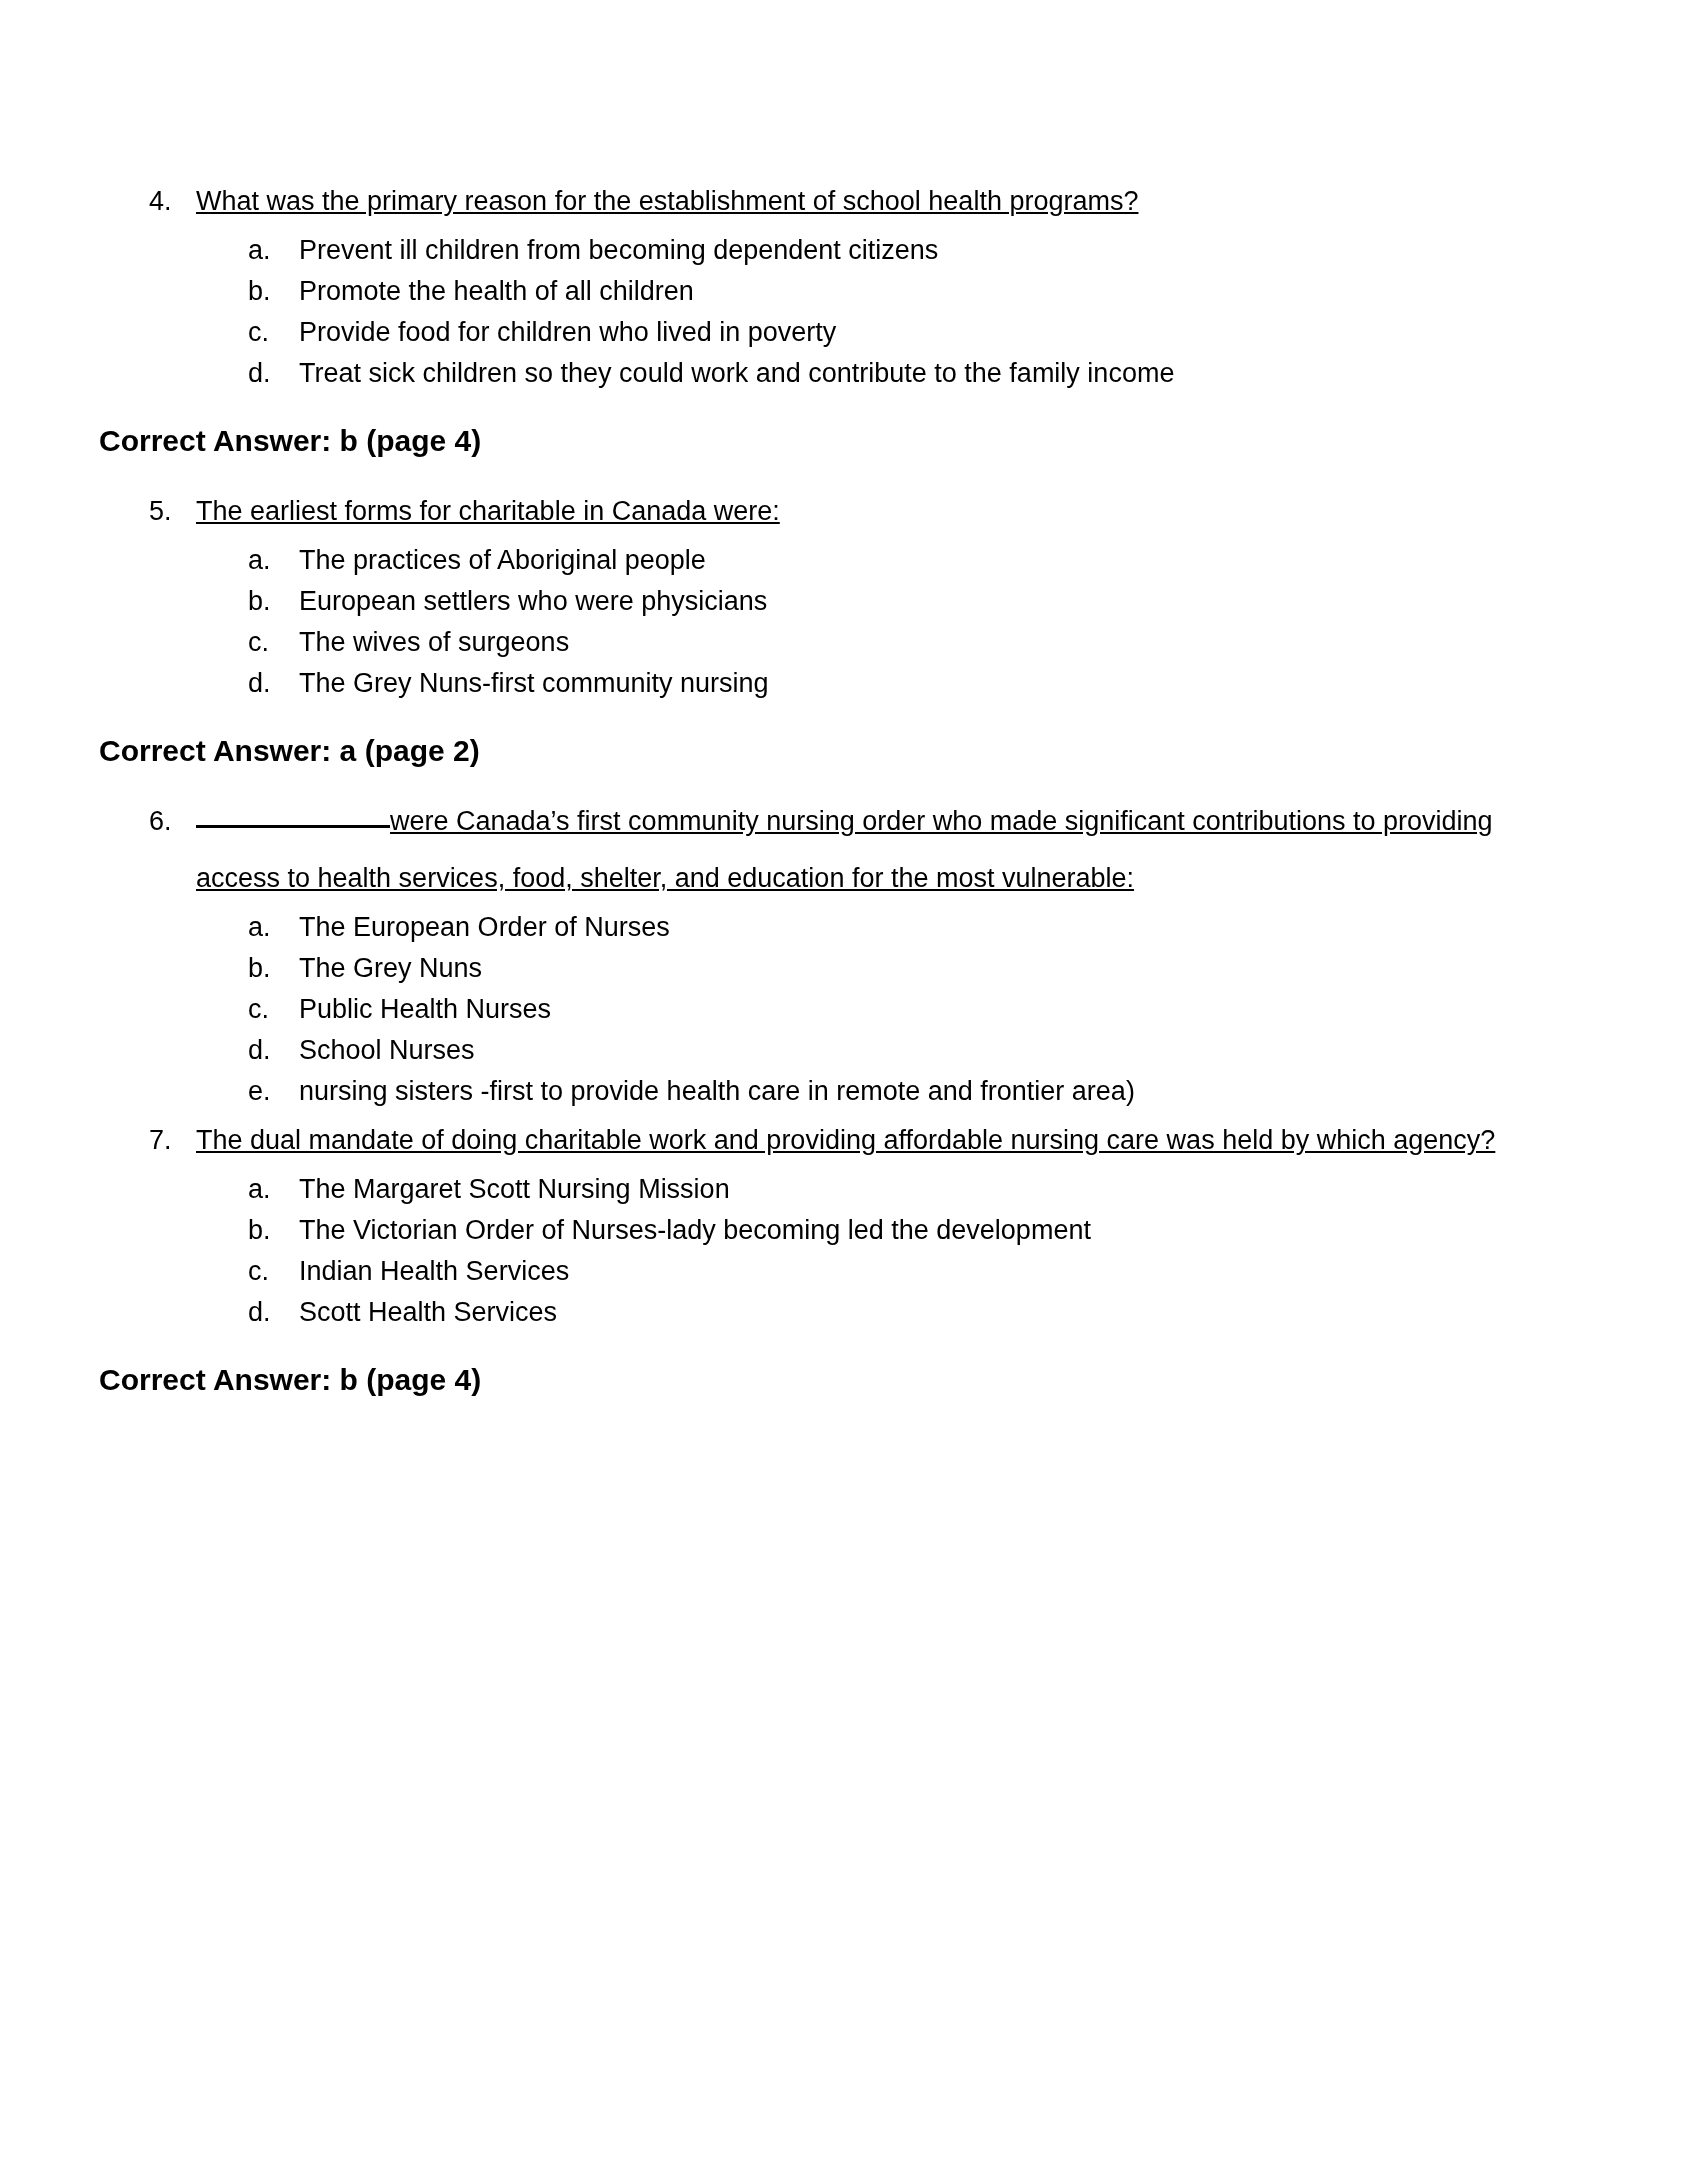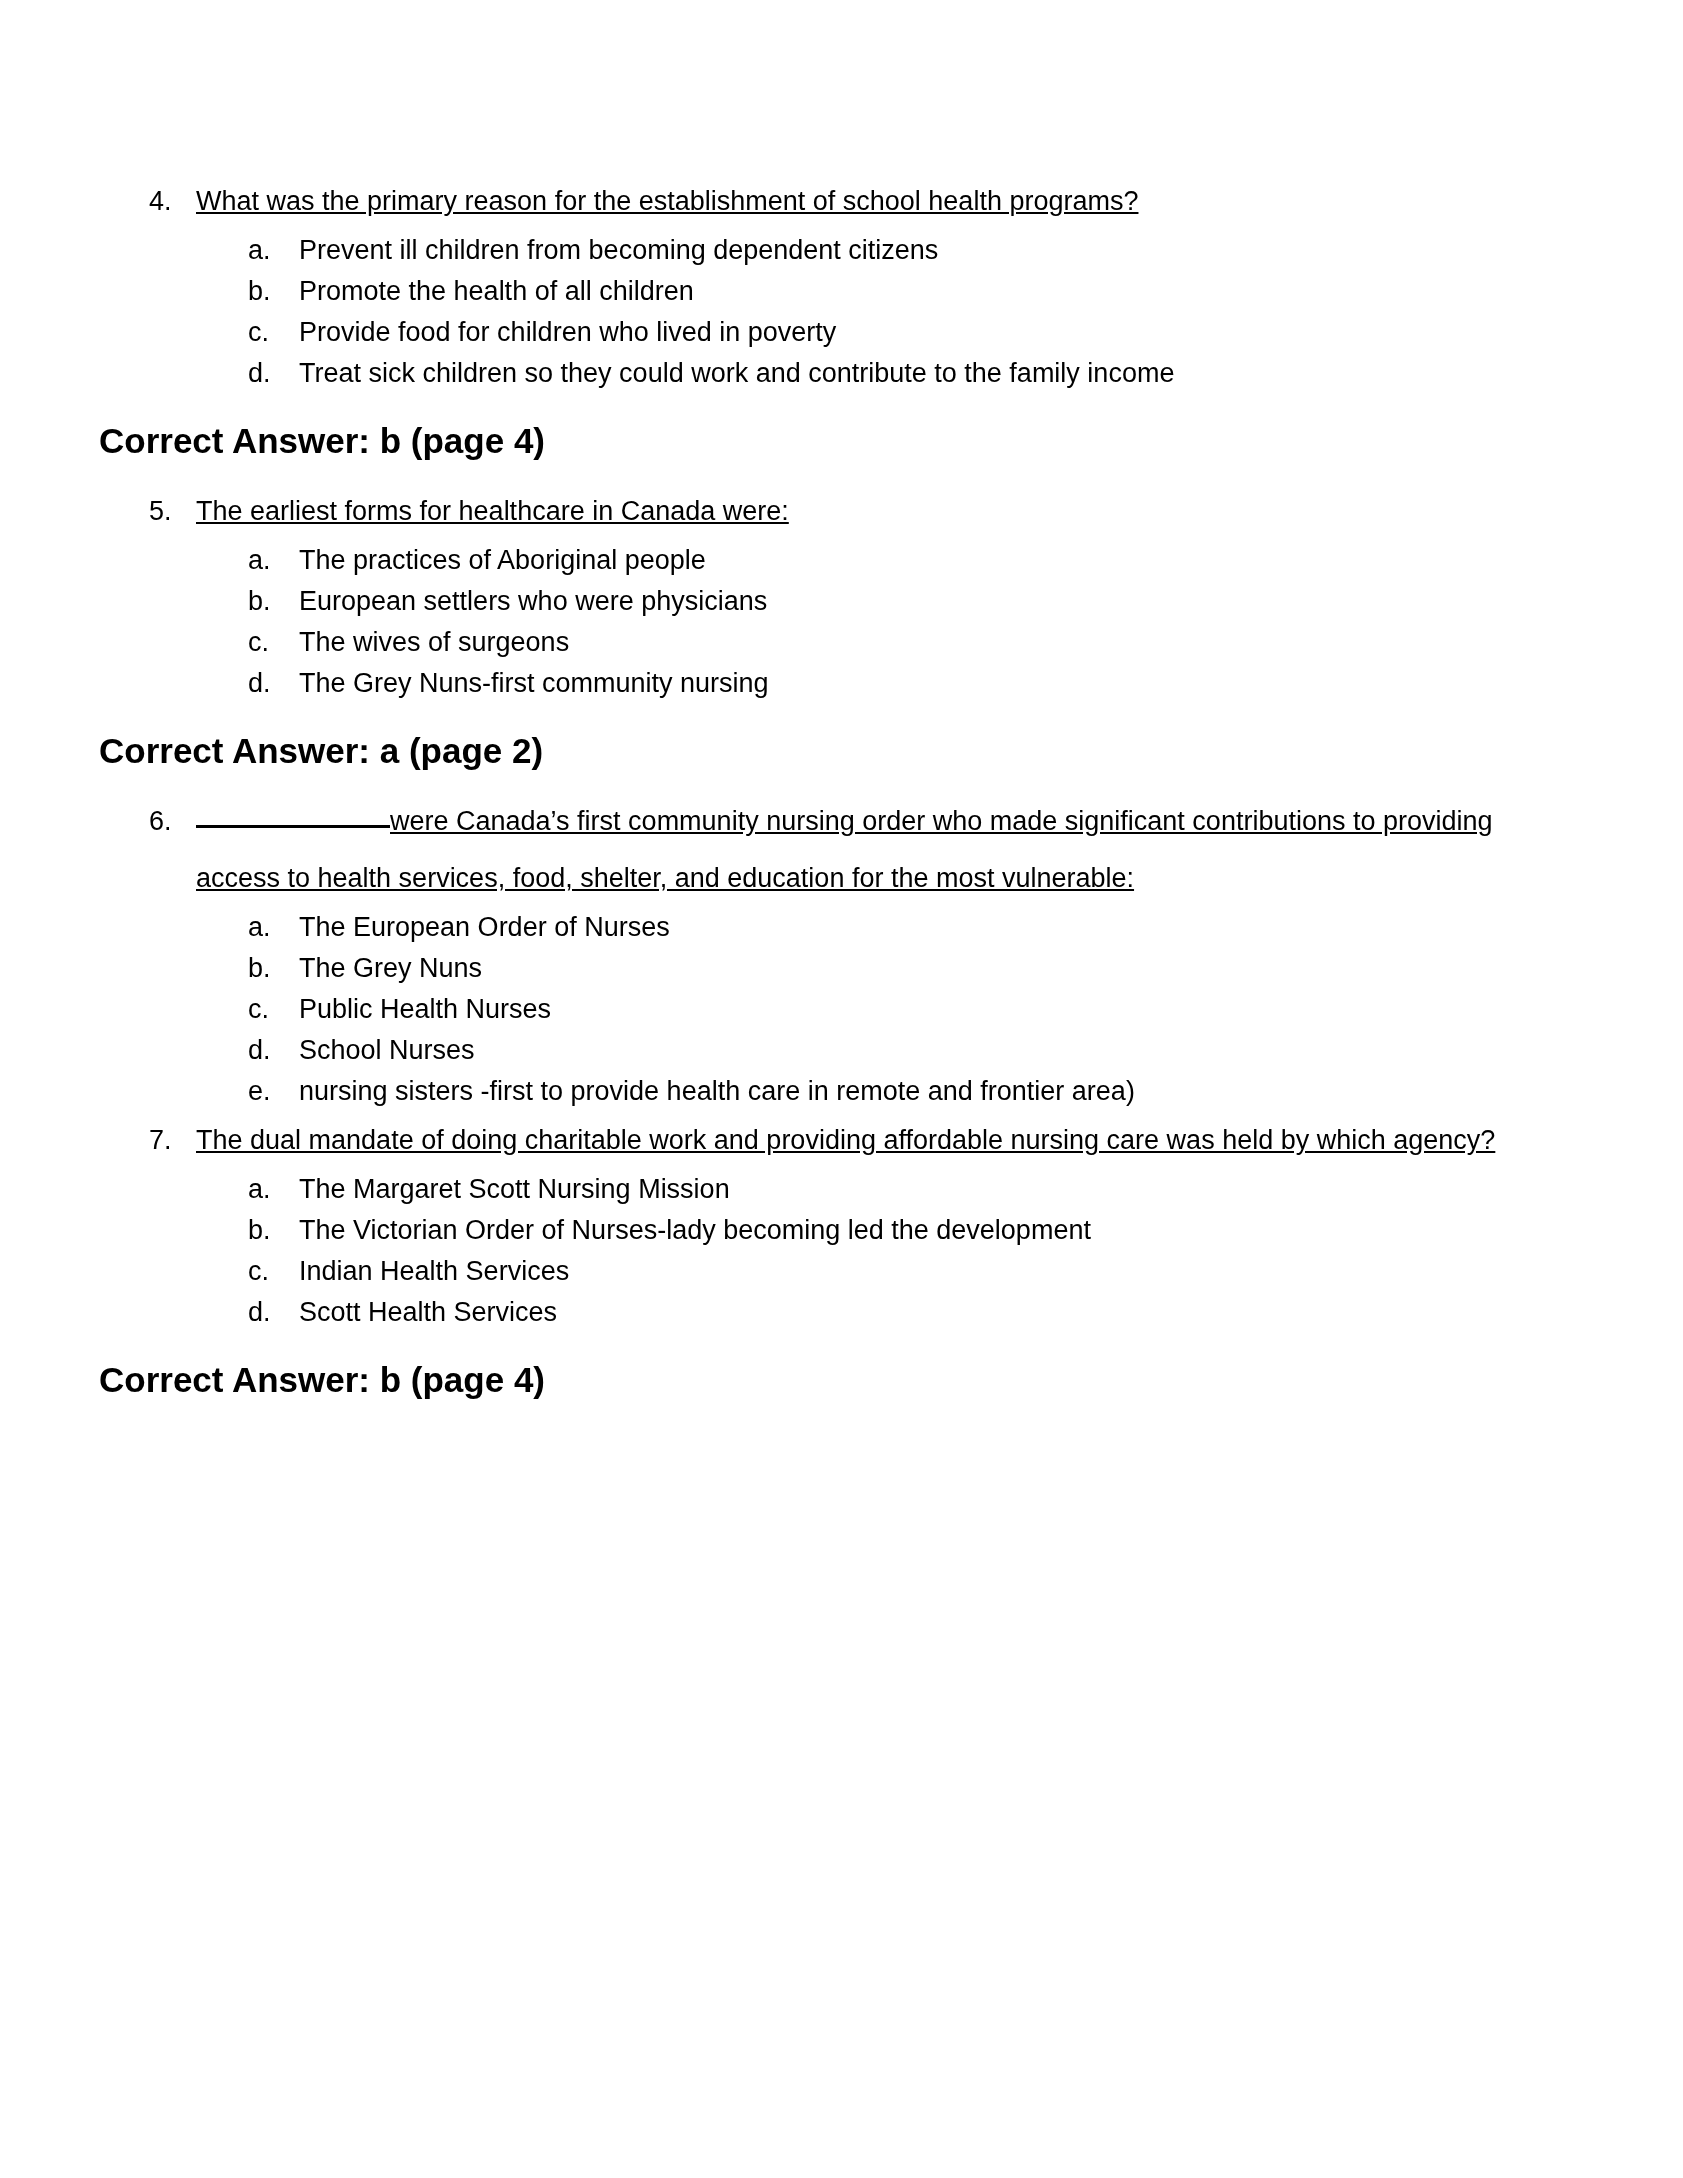--- a/index.html
+++ b/index.html
@@ -86,21 +86,21 @@
     display: inline;
   }
 
   
   .q-block { margin-bottom: 0; }
   .q-block .options { margin-top: 0px; }
 
   
   .answer-line {
     font-weight: bold;
-    font-size: 35px;
+    font-size: 30px;
     line-height: 57px;
     margin: 18px 0 14px 0;
     padding-left: 0;
   }
 </style>
 </head>
 <body>
 
 <div id="page">
   <div class="doc-body" id="doc-body">
@@ -114,21 +114,21 @@
           <li class="option"><span class="opt-letter">a.</span><span class="opt-text">Prevent ill children from becoming dependent citizens</span></li>
           <li class="option"><span class="opt-letter">b.</span><span class="opt-text">Promote the health of all children</span></li>
           <li class="option"><span class="opt-letter">c.</span><span class="opt-text">Provide food for children who lived in poverty</span></li>
           <li class="option"><span class="opt-letter">d.</span><span class="opt-text">Treat sick children so they could work and contribute to the family income</span></li>
         </ul>
         <p class="answer-line">Correct Answer: b (page 4)</p>
       </div>
       <div class="q-block">
         <p class="question">
           <span class="q-num">5.</span>
-          <span class="q-text">The earliest forms for healthcare in Canada were:</span>
+          <span class="q-text">The earliest forms for charitable in Canada were:</span>
         </p>
         <ul class="options">
           <li class="option"><span class="opt-letter">a.</span><span class="opt-text">The practices of Aboriginal people</span></li>
           <li class="option"><span class="opt-letter">b.</span><span class="opt-text">European settlers who were physicians</span></li>
           <li class="option"><span class="opt-letter">c.</span><span class="opt-text">The wives of surgeons</span></li>
           <li class="option"><span class="opt-letter">d.</span><span class="opt-text">The Grey Nuns-first community nursing</span></li>
         </ul>
         <p class="answer-line">Correct Answer: a (page 2)</p>
       </div>
       <div class="q-block">

